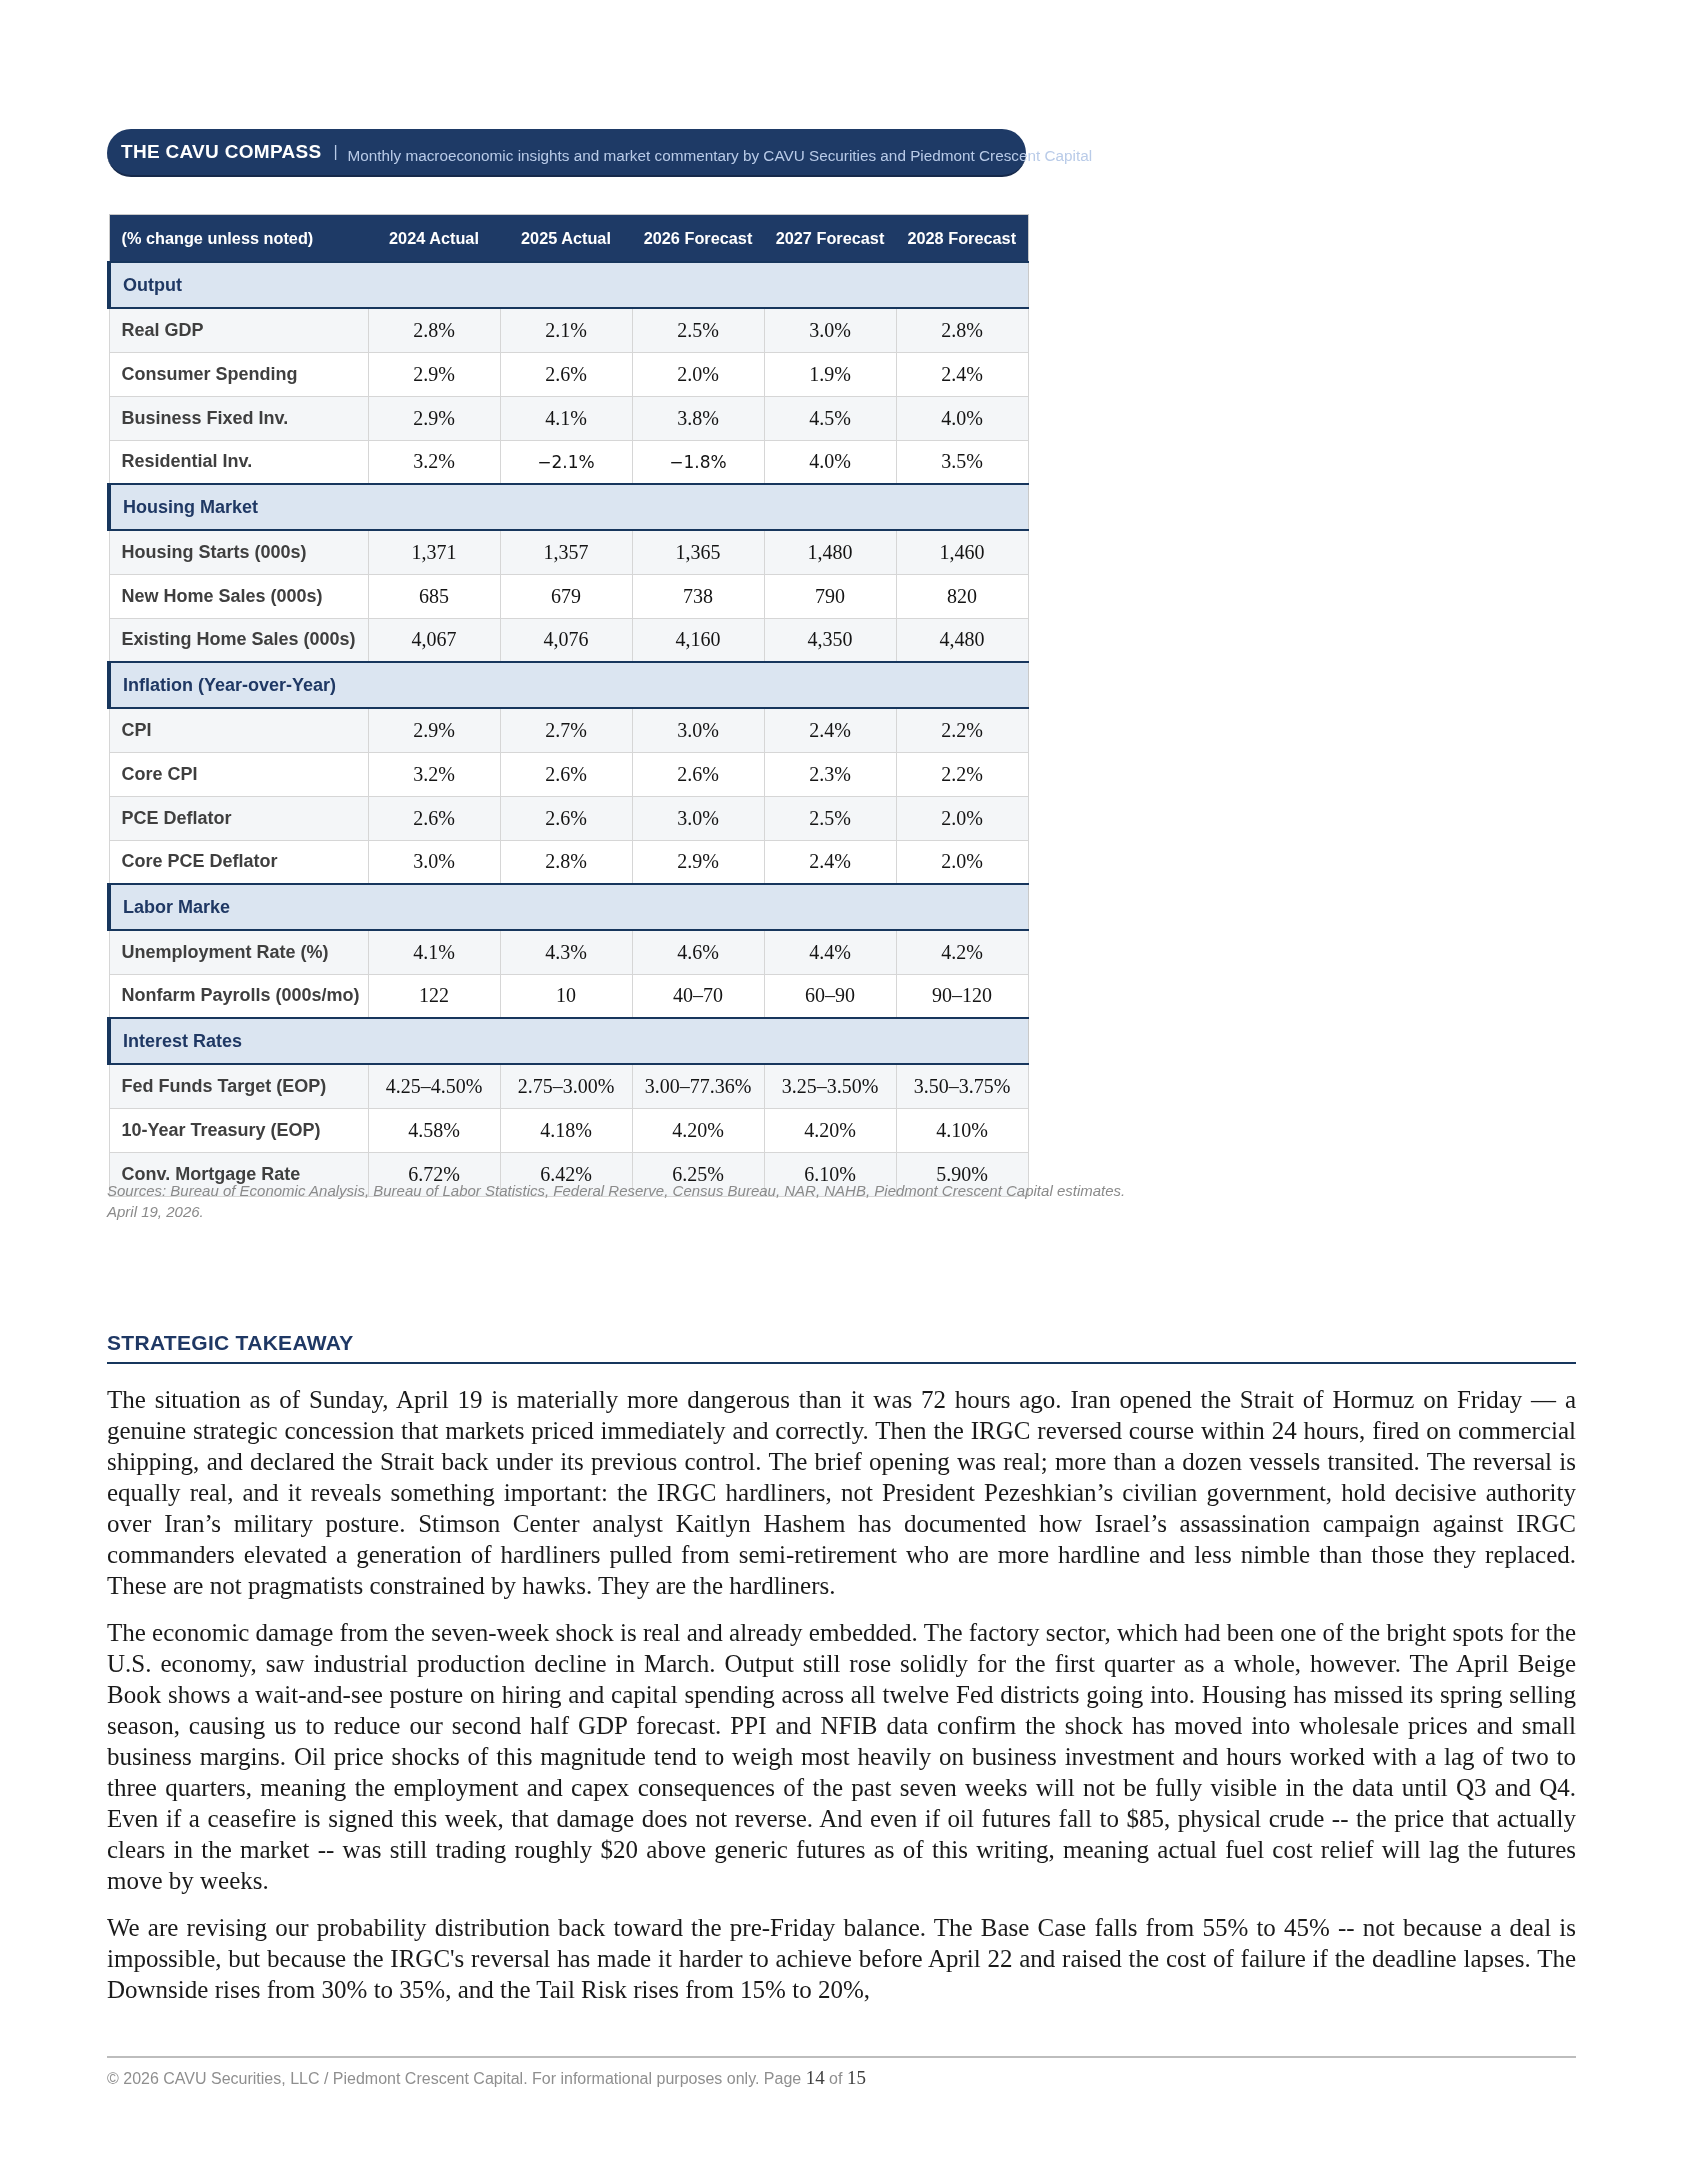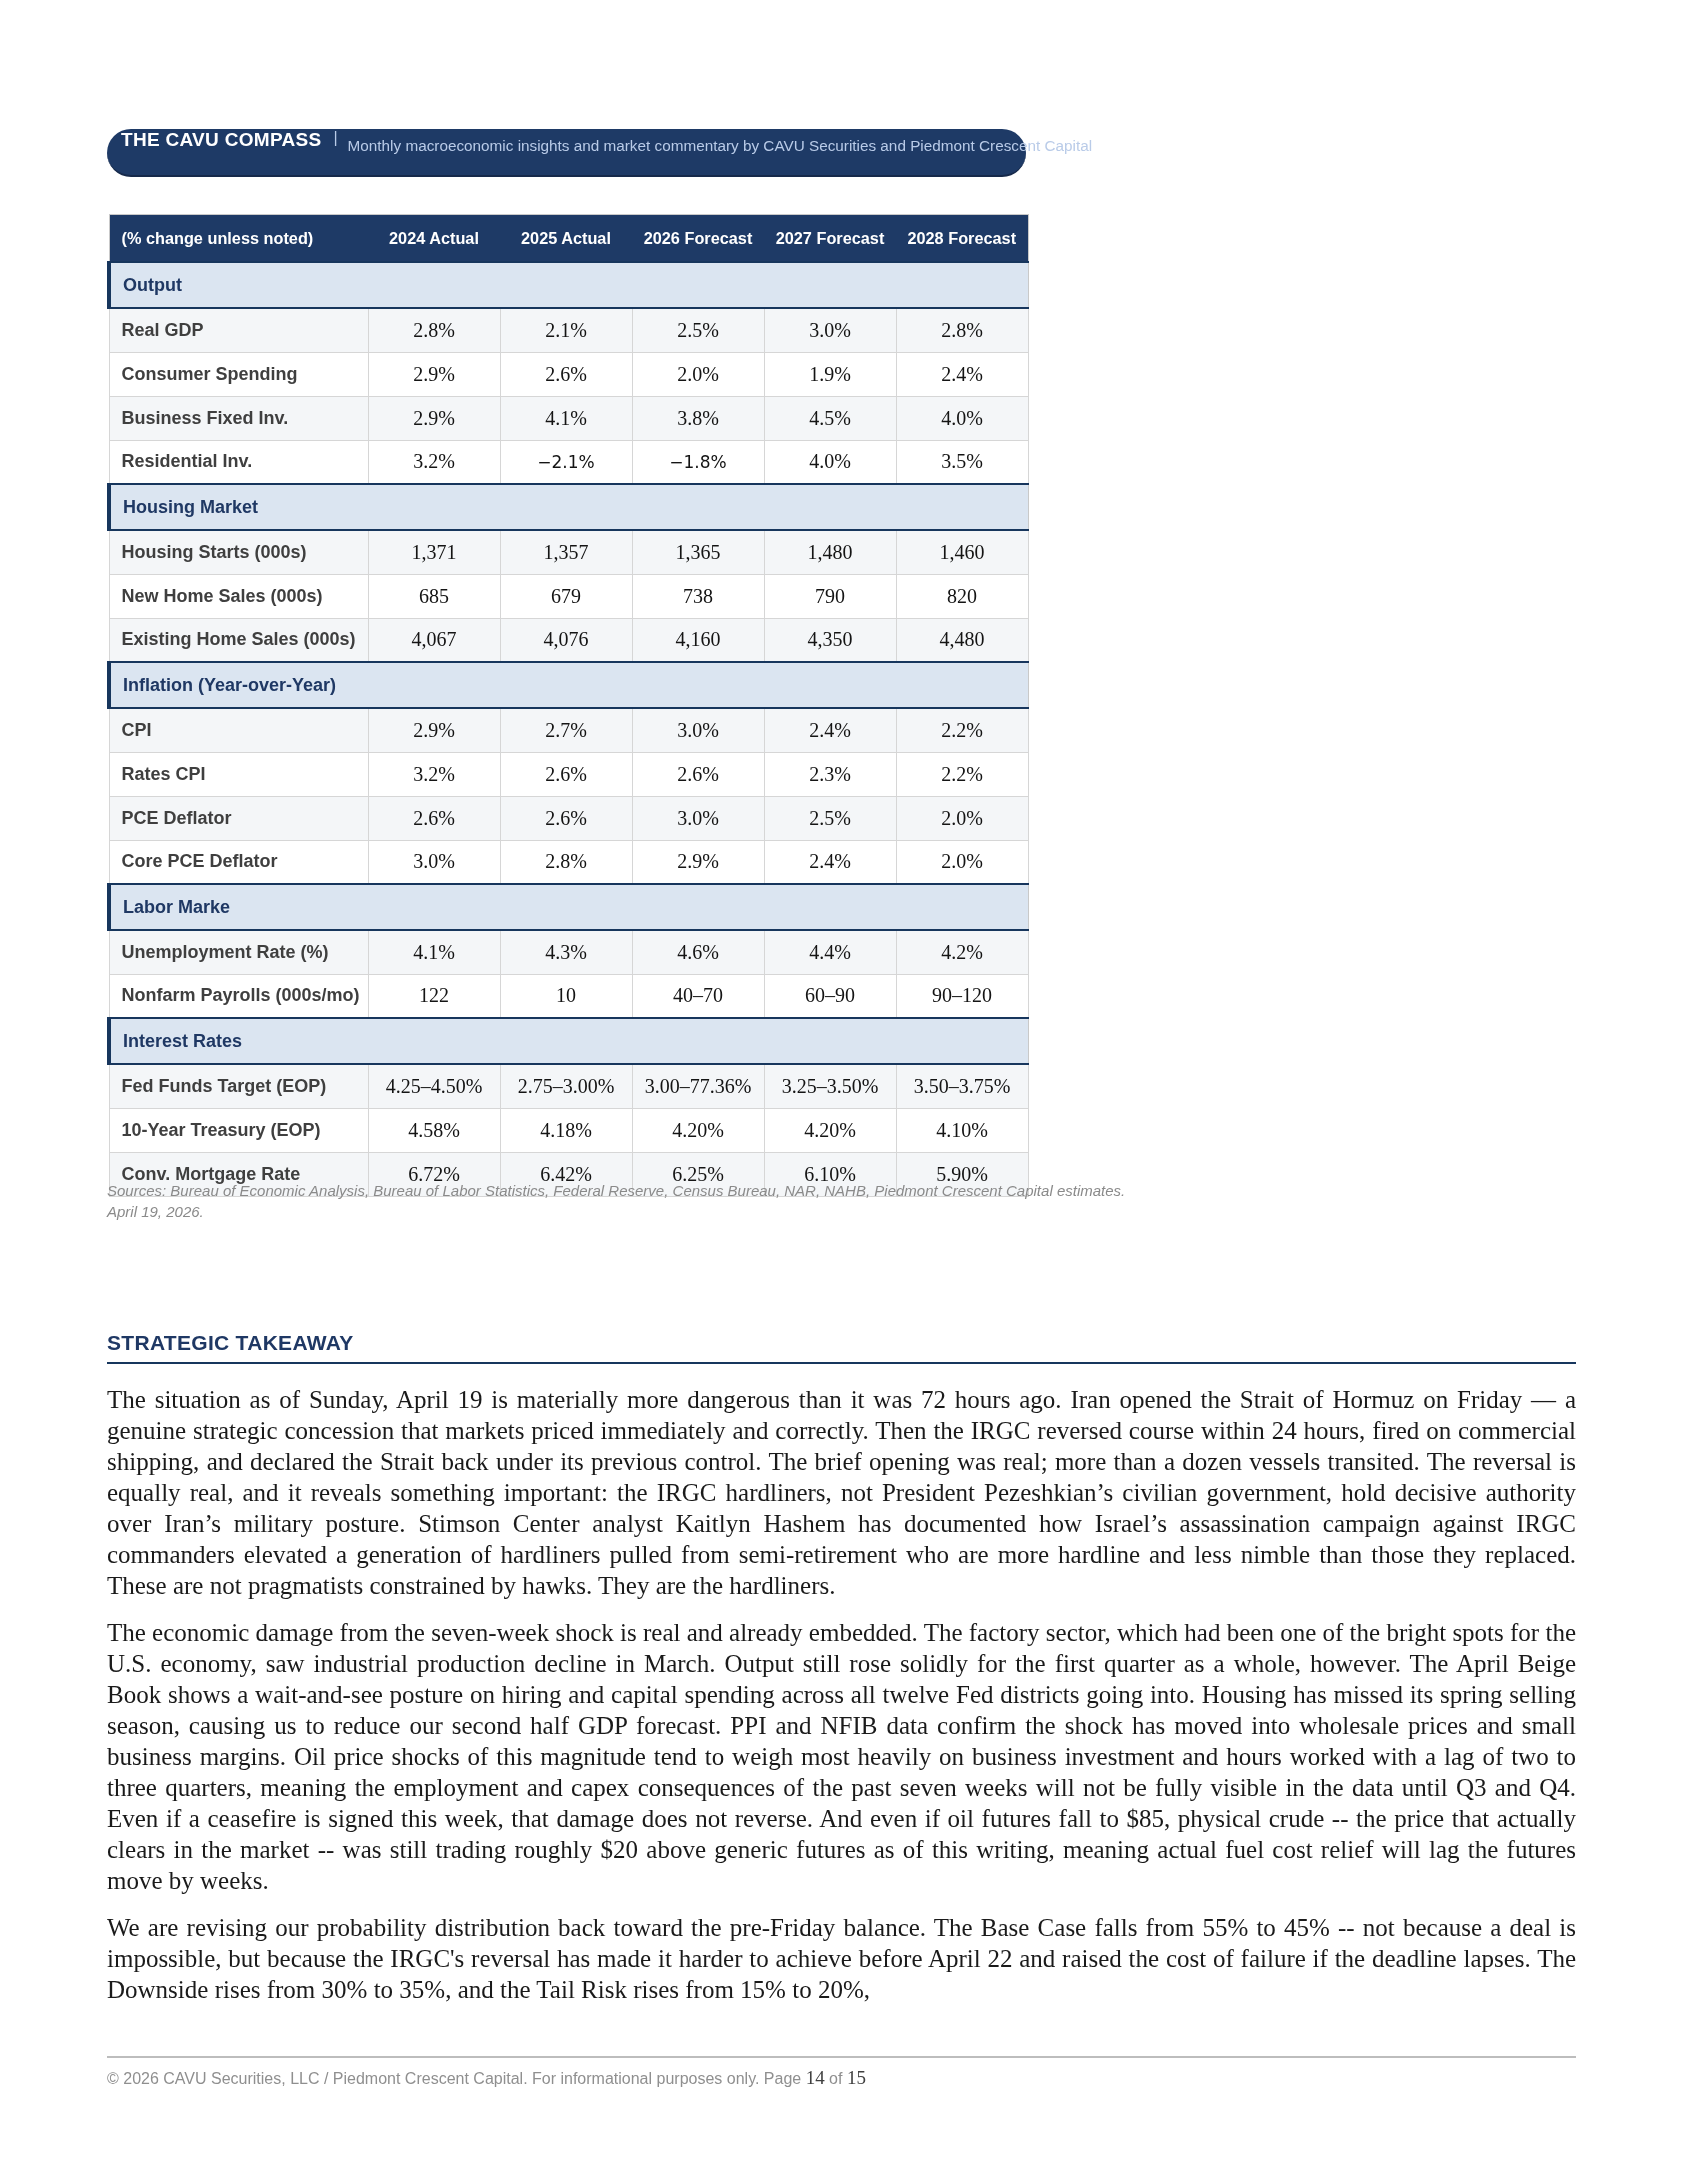--- a/index.html
+++ b/index.html
@@ -4,21 +4,21 @@
 <style>
   html,body{margin:0;padding:0;}
   body{
     width:1683px;height:2178px;position:relative;background:#ffffff;
     font-family:"Liberation Sans",sans-serif;overflow:hidden;
   }
 
   
   .banner{
     position:absolute;left:107px;top:129px;width:919px;height:48px;
-    background:#1e3a66;display:flex;align-items:flex-start;
+    background:#1e3a66;display:flex;align-items:center;
     border-bottom:2px solid #16294a;box-sizing:border-box;padding-left:14px;border-radius:24px;
   }
   .banner .title{color:#ffffff;font-weight:bold;font-size:19px;letter-spacing:0.3px;white-space:pre;}
   .banner .sep{color:#b9cbe8;font-size:16px;margin:0 10px 0 12px;}
   .banner .subtitle{color:#b9cbe8;font-size:15.3px;white-space:pre;margin-top:8px;}
 
   
   .table-wrap{position:absolute;left:107px;top:214px;width:919px;}
   table.forecast{
     width:919px;border-collapse:collapse;table-layout:fixed;
@@ -175,21 +175,21 @@
         </tr>
         <tr class="data-row">
           <td class="label-cell">CPI</td>
           <td class="value-cell">2.9%</td>
           <td class="value-cell">2.7%</td>
           <td class="value-cell">3.0%</td>
           <td class="value-cell">2.4%</td>
           <td class="value-cell">2.2%</td>
         </tr>
         <tr class="data-row">
-          <td class="label-cell">Rates CPI</td>
+          <td class="label-cell">Core CPI</td>
           <td class="value-cell">3.2%</td>
           <td class="value-cell">2.6%</td>
           <td class="value-cell">2.6%</td>
           <td class="value-cell">2.3%</td>
           <td class="value-cell">2.2%</td>
         </tr>
         <tr class="data-row">
           <td class="label-cell">PCE Deflator</td>
           <td class="value-cell">2.6%</td>
           <td class="value-cell">2.6%</td>

